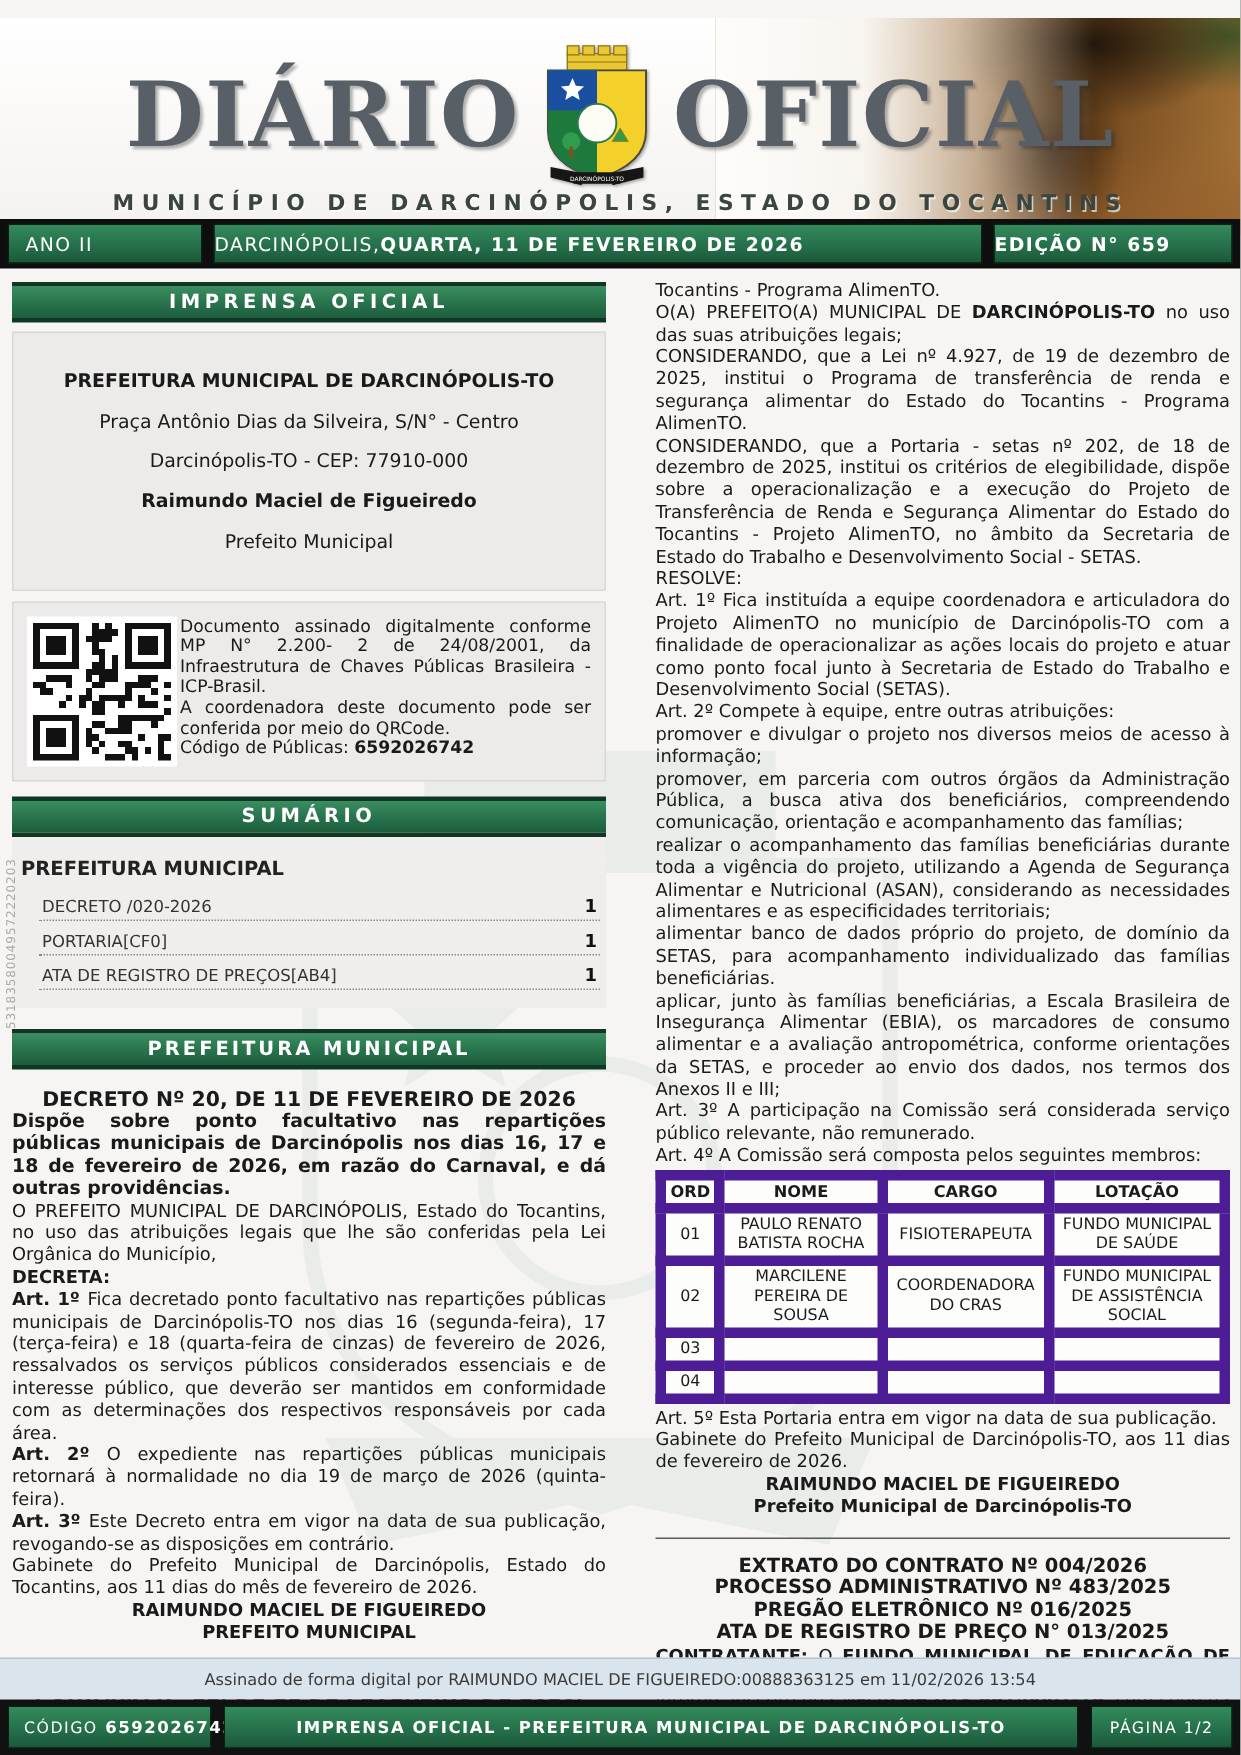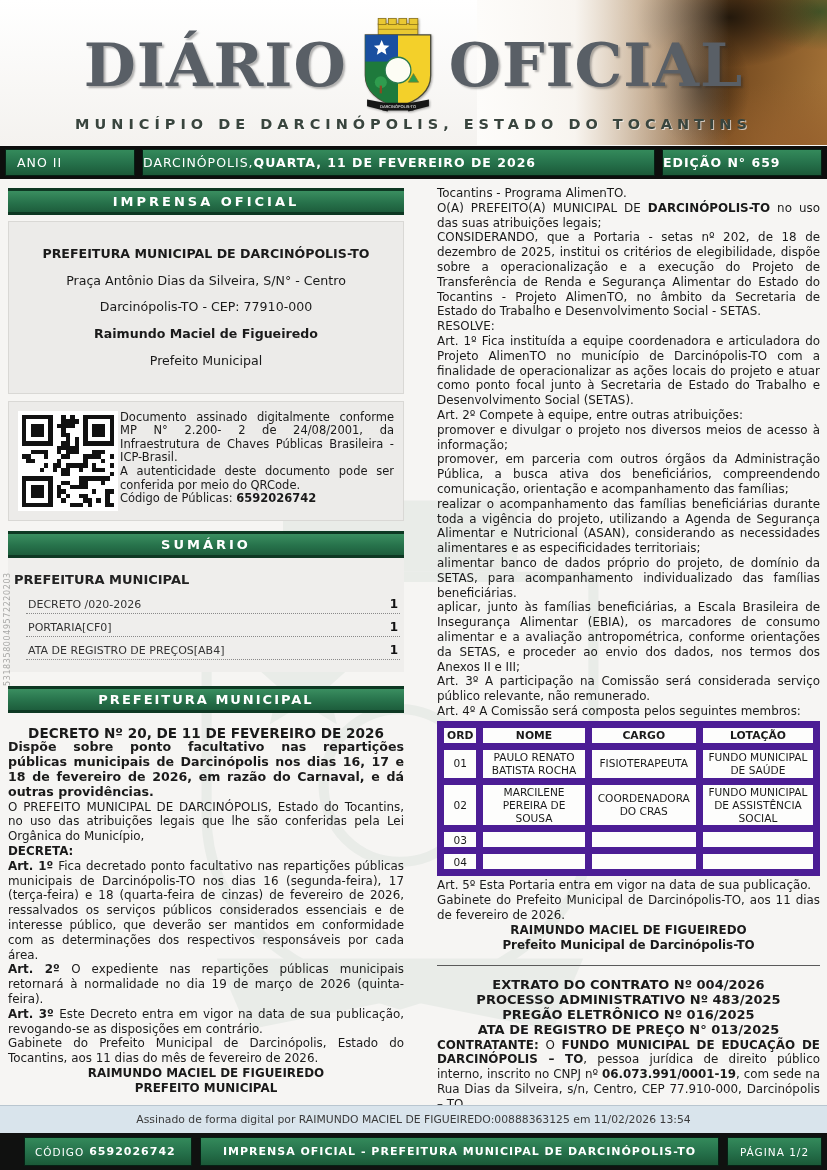--- a/index.html
+++ b/index.html
@@ -1,19 +1,19 @@
 <!DOCTYPE html>
 <html><head>
 <meta charset="utf-8">
 <style>
   html,body{margin:0;padding:0;background:#888;}
   .page{position:relative;width:827px;height:1170px;margin:0 auto;background:#f6f5f3;
         overflow:hidden;font-family:"DejaVu Sans","Liberation Sans",sans-serif;color:#1a1a1a;}
   
-  .header{position:absolute;top:0;left:0;width:827px;height:145px;background:linear-gradient(180deg,#ffffff,#f4f2ef);}
+  .header{position:absolute;top:12px;left:0;width:827px;height:145px;background:linear-gradient(180deg,#ffffff,#f4f2ef);}
   .header-photo{position:absolute;top:0;right:0;width:350px;height:145px;
     background:
       radial-gradient(ellipse 130px 70px at 72% 12%, rgba(28,20,10,.92), rgba(28,20,10,0) 72%),
       radial-gradient(ellipse 100px 55px at 98% 8%, rgba(62,82,38,.95), rgba(62,82,38,0) 70%),
       radial-gradient(ellipse 70px 90px at 64% 60%, rgba(45,30,14,.85), rgba(45,30,14,0) 70%),
       radial-gradient(ellipse 170px 80px at 92% 100%, rgba(150,96,45,.9), rgba(150,96,45,0) 80%),
       linear-gradient(100deg,#c09a66 0%,#9a6c38 40%,#74491f 70%,#a67438 100%);}
   .header-fade{position:absolute;top:0;right:0;width:350px;height:145px;
     background:linear-gradient(90deg,#fdfcfa 0%,rgba(253,252,250,.94) 28%,rgba(253,252,250,0) 72%);}
   .mast-row{position:absolute;top:16px;left:0;width:100%;display:flex;justify-content:center;align-items:center;gap:8px;}
@@ -65,21 +65,21 @@
   .por-table th{font-size:10.8px;}
   .por-table td.empty{height:13px;}
   
   .sign-band{position:absolute;left:0;bottom:37px;width:827px;height:27px;background:#d9e4ec;
     border-top:1px solid #b9c6d0;display:flex;align-items:center;justify-content:center;
     font-size:10.8px;color:#3a3a3a;z-index:6;}
   .footer-bar{position:absolute;left:0;bottom:0;width:827px;height:37px;background:#101110;
     display:flex;gap:8px;padding:4px 5px;box-sizing:border-box;z-index:6;}
   .fpanel{background:linear-gradient(180deg,#348a5b 0%,#25704a 55%,#1b5938 100%);border:1px solid #062014;
     color:#fff;display:flex;align-items:center;justify-content:center;font-size:10.5px;letter-spacing:1px;box-sizing:border-box;}
-  .fp-left{width:168px;justify-content:flex-start;padding-left:10px;margin-left:19px;}
+  .fp-left{width:136px;justify-content:flex-start;padding-left:10px;}
   .fp-left .b{font-weight:bold;margin-left:5px;font-size:11px;}
   .fp-center{flex:1;font-weight:bold;font-size:11px;}
   .fp-right{width:95px;}
   
   .side-code{position:absolute;top:686px;left:3px;transform:rotate(-90deg);transform-origin:0 0;
     font-size:8px;color:#a8a8a6;letter-spacing:.6px;z-index:3;}
   .watermark{position:absolute;left:130px;top:470px;width:540px;height:570px;opacity:.055;z-index:1;}
 </style>
 </head>
 <body>
@@ -261,21 +261,21 @@
             <rect x="19" y="19" width="1" height="1" fill="#111"></rect>
             <rect x="11" y="20" width="1" height="1" fill="#111"></rect>
             <rect x="12" y="20" width="1" height="1" fill="#111"></rect>
             <rect x="13" y="20" width="1" height="1" fill="#111"></rect>
             <rect x="15" y="20" width="1" height="1" fill="#111"></rect>
             <rect x="19" y="20" width="1" height="1" fill="#111"></rect>
             <rect x="20" y="20" width="1" height="1" fill="#111"></rect>
           </svg></div>
       <div class="qr-text">
           <div class="para" style="text-align: justify;"><span>Documento assinado digitalmente conforme MP N° 2.200- 2 de 24/08/2001, da Infraestrutura de Chaves Públicas Brasileira - ICP-Brasil.</span></div>
-          <div class="para" style="text-align: justify;"><span>A autenticidade deste documento pode ser conferida por meio do QRCode.</span></div>
+          <div class="para" style="text-align: justify;"><span>A coordenadora deste documento pode ser conferida por meio do QRCode.</span></div>
           <div class="para" style="text-align: left;"><span>Código de Públicas: </span><span style="font-weight: bold;">6592026742</span></div>
         </div>
     </div>
 
     <div class="sumario-box">
       <div class="gbar">SUMÁRIO</div>
       <div class="sumario-body">
         <div class="sumario-group">PREFEITURA MUNICIPAL</div>
         <div>
             <div class="sumario-item">
@@ -312,20 +312,21 @@
     <div class="doc" style="margin-top:0">
         <div class="para" style="text-align: center; font-size: 13.6px;"><span style="font-weight: bold;">PORTARIA Nº 11, DE 11 DE FEVEREIRO DE 2026.</span></div>
         <div class="para" style="text-align: justify;"><span>Dispõe sobre a indicação da equipe coordenadora e articuladora do município de </span><span style="font-weight: bold;">Darcinópolis-To</span><span>, no âmbito do Programa de Transferência de Renda e Segurança Alimentar do Estado do</span></div>
       </div>
   </div>
 
   <div class="col-right">
     <div>
         <div class="para" style="text-align: justify;"><span>Tocantins - Programa AlimenTO.</span></div>
         <div class="para" style="text-align: justify;"><span>O(A) PREFEITO(A) MUNICIPAL DE </span><span style="font-weight: bold;">DARCINÓPOLIS-TO</span><span> no uso das suas atribuições legais;</span></div>
+        <div class="para" style="text-align: justify;"><span>CONSIDERANDO, que a Lei nº 4.927, de 19 de dezembro de 2025, institui o Programa de transferência de renda e segurança alimentar do Estado do Tocantins - Programa AlimenTO.</span></div>
         <div class="para" style="text-align: justify;"><span>CONSIDERANDO, que a Portaria - setas nº 202, de 18 de dezembro de 2025, institui os critérios de elegibilidade, dispõe sobre a operacionalização e a execução do Projeto de Transferência de Renda e Segurança Alimentar do Estado do Tocantins - Projeto AlimenTO, no âmbito da Secretaria de Estado do Trabalho e Desenvolvimento Social - SETAS.</span></div>
         <div class="para" style="text-align: left;"><span>RESOLVE:</span></div>
         <div class="para" style="text-align: justify;"><span>Art. 1º Fica instituída a equipe coordenadora e articuladora do Projeto AlimenTO no município de Darcinópolis-TO com a finalidade de operacionalizar as ações locais do projeto e atuar como ponto focal junto à Secretaria de Estado do Trabalho e Desenvolvimento Social (SETAS).</span></div>
         <div class="para" style="text-align: justify;"><span>Art. 2º Compete à equipe, entre outras atribuições:</span></div>
         <div class="para" style="text-align: justify;"><span>promover e divulgar o projeto nos diversos meios de acesso à informação;</span></div>
         <div class="para" style="text-align: justify;"><span>promover, em parceria com outros órgãos da Administração Pública, a busca ativa dos beneficiários, compreendendo comunicação, orientação e acompanhamento das famílias;</span></div>
         <div class="para" style="text-align: justify;"><span>realizar o acompanhamento das famílias beneficiárias durante toda a vigência do projeto, utilizando a Agenda de Segurança Alimentar e Nutricional (ASAN), considerando as necessidades alimentares e as especificidades territoriais;</span></div>
         <div class="para" style="text-align: justify;"><span>alimentar banco de dados próprio do projeto, de domínio da SETAS, para acompanhamento individualizado das famílias beneficiárias.</span></div>
         <div class="para" style="text-align: justify;"><span>aplicar, junto às famílias beneficiárias, a Escala Brasileira de Insegurança Alimentar (EBIA), os marcadores de consumo alimentar e a avaliação antropométrica, conforme orientações da SETAS, e proceder ao envio dos dados, nos termos dos Anexos II e III;</span></div>
         <div class="para" style="text-align: justify;"><span>Art. 3º A participação na Comissão será considerada serviço público relevante, não remunerado.</span></div>

